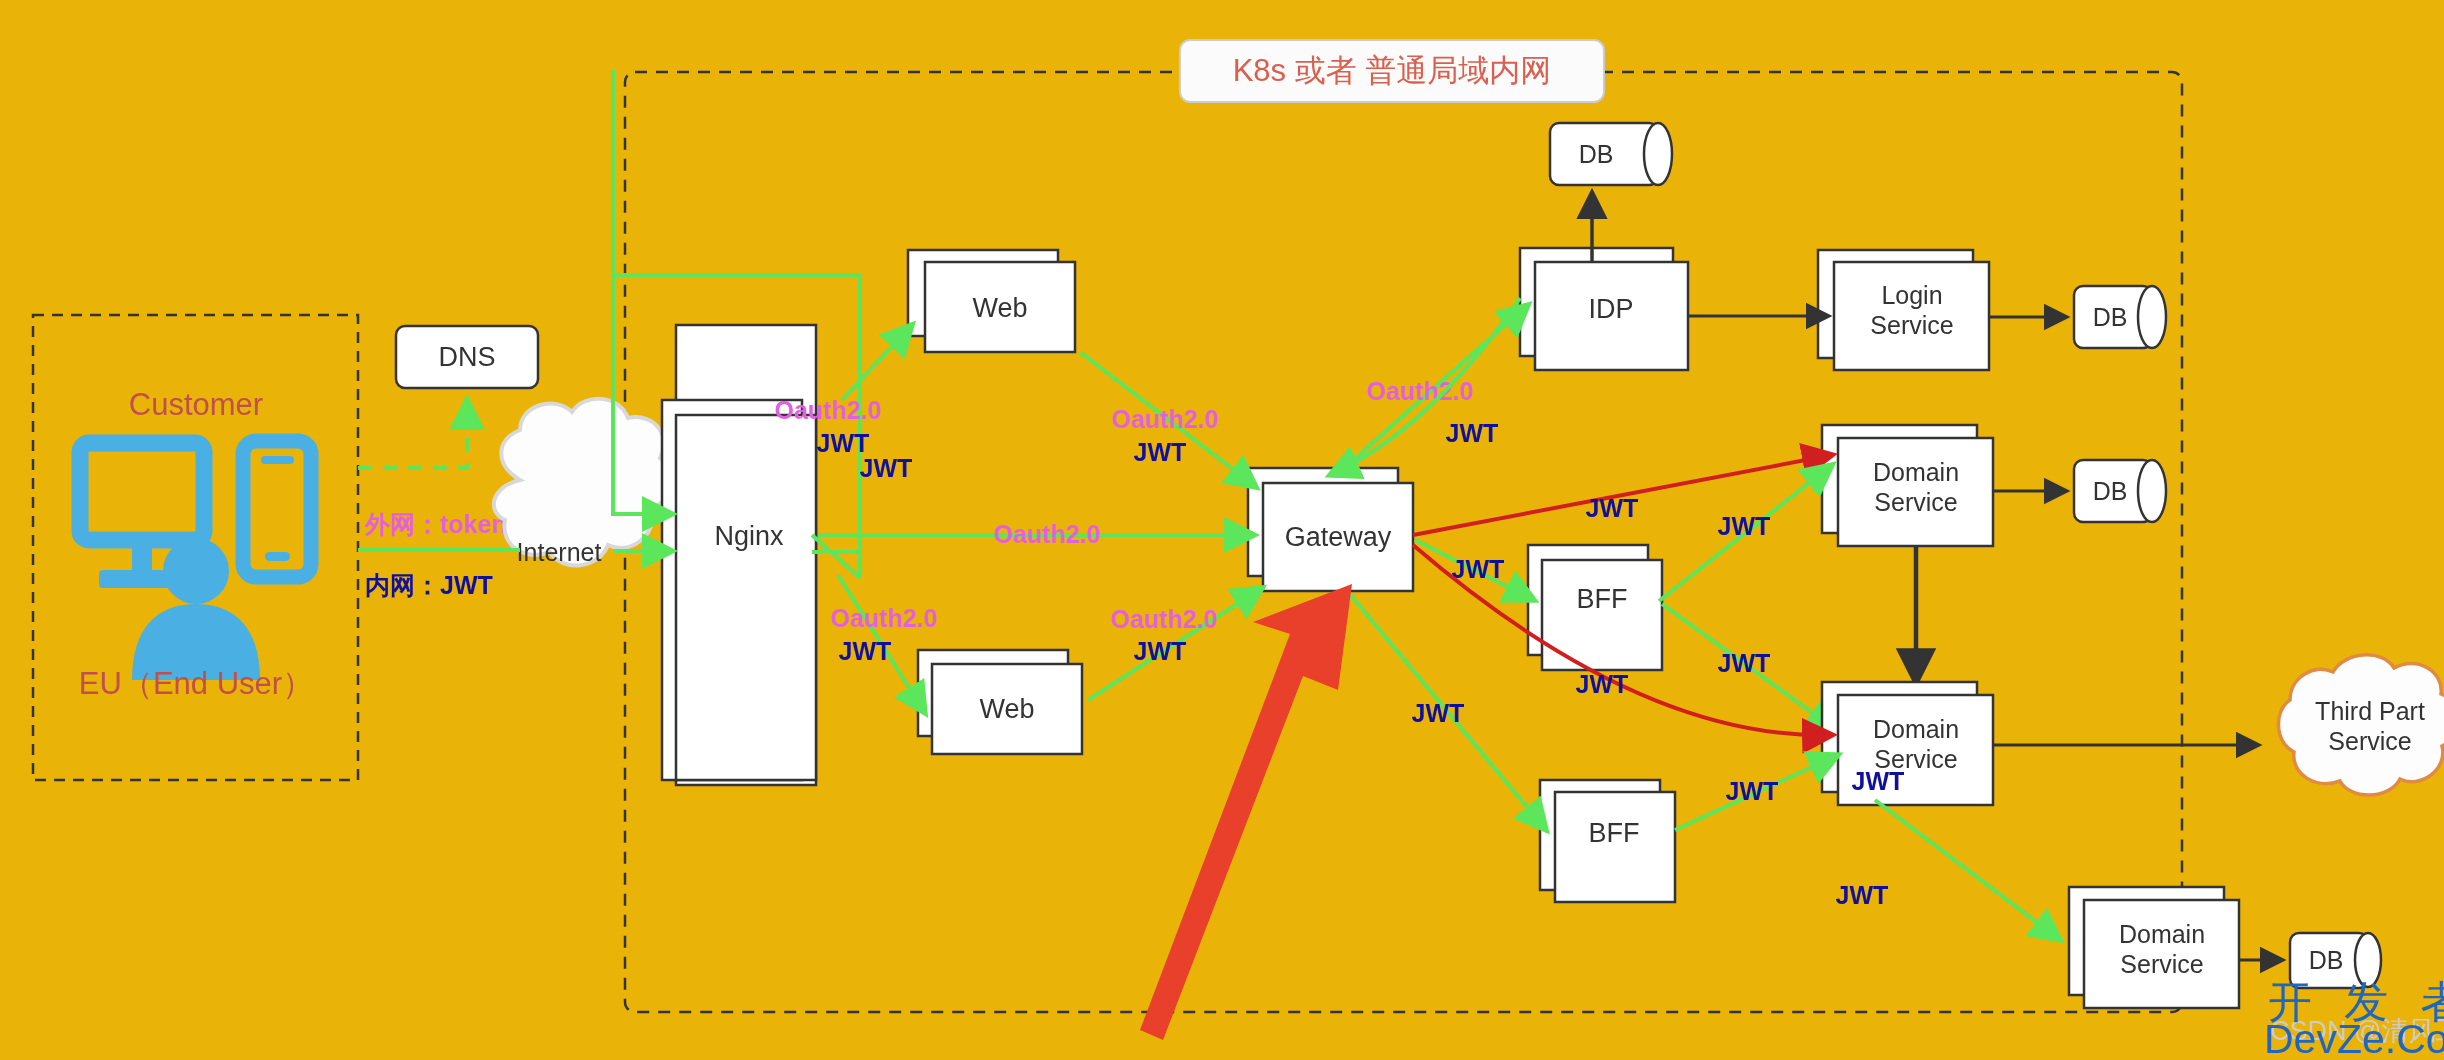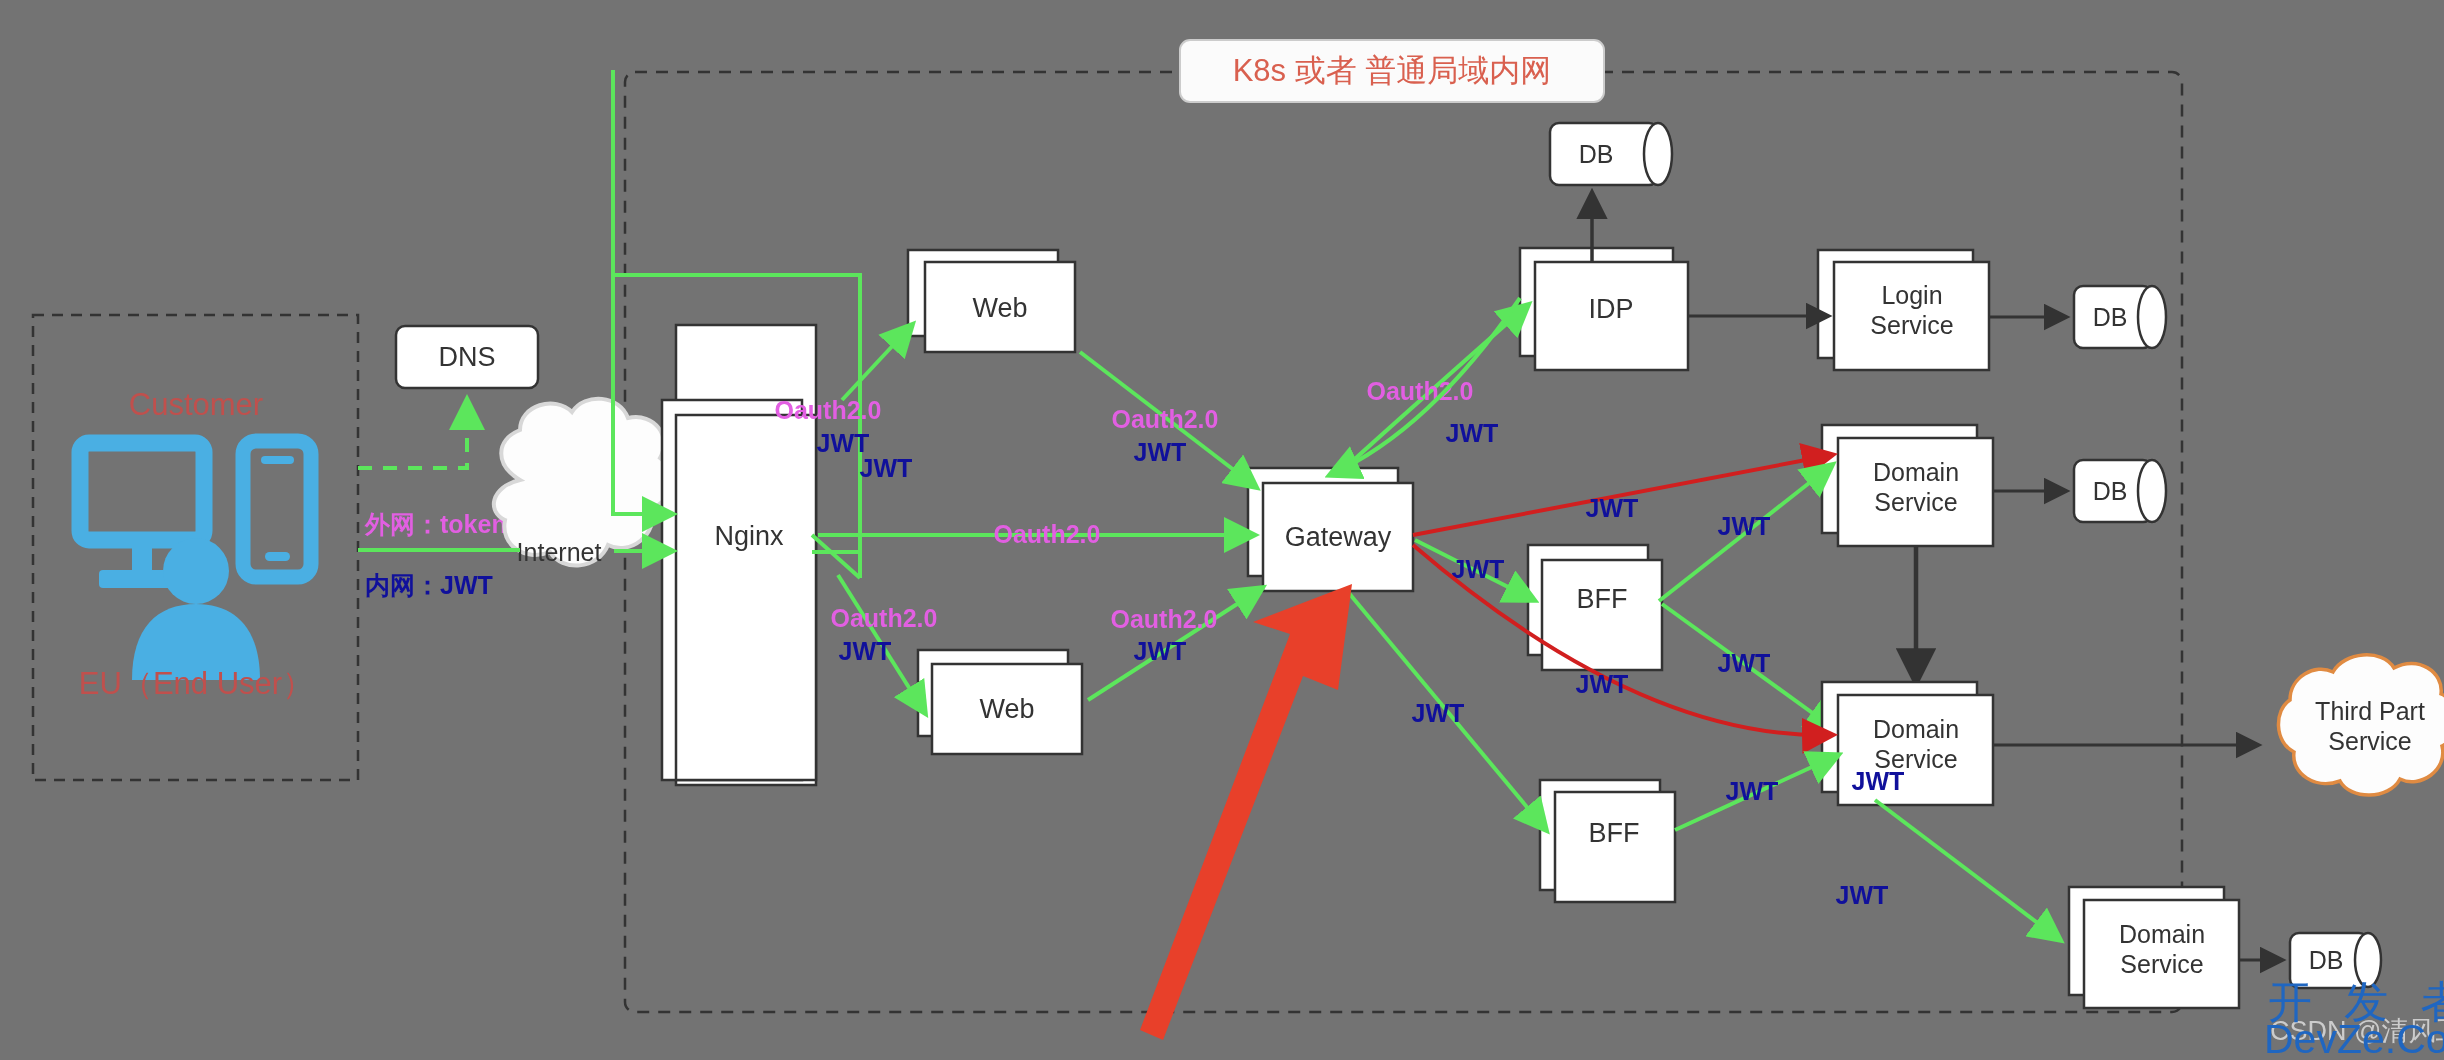--- a/index.html
+++ b/index.html
@@ -1,17 +1,17 @@
 <!DOCTYPE html>
 <html><head>
 <meta charset="utf-8">
 <style>
   html,body{margin:0;padding:0;background:#ffffff;}
   body{font-family:"Liberation Sans","DejaVu Sans",sans-serif;}
-  #canvas{position:relative;width:2444px;height:1060px;background:#737373;overflow:hidden;}
+  #canvas{position:relative;width:2444px;height:1060px;background:#eab308;overflow:hidden;}
   svg#diagram{position:absolute;left:0;top:0;width:2444px;height:1060px;}
   .nodeText{font-family:"Liberation Sans","DejaVu Sans",sans-serif;font-size:27px;fill:#333333;}
   .nodeTextSm{font-family:"Liberation Sans","DejaVu Sans",sans-serif;font-size:25px;fill:#333333;}
   .edgeLabel{font-family:"Liberation Sans","DejaVu Sans",sans-serif;font-size:25px;font-weight:bold;}
   .oauthLabel{fill:#e25fe2;}
   .jwtLabel{fill:#10109b;}
   .titleText{font-family:"Liberation Sans","DejaVu Sans",sans-serif;font-size:31px;fill:#d9604f;}
   .custText{font-family:"Liberation Sans","DejaVu Sans",sans-serif;font-size:31px;fill:#c0504d;}
   .netLabel{font-family:"Liberation Sans","DejaVu Sans",sans-serif;font-size:25px;font-weight:bold;}
   .wm-cn{font-family:"Liberation Sans","DejaVu Sans",sans-serif;font-size:44px;fill:#1f66c1;letter-spacing:10px;}

